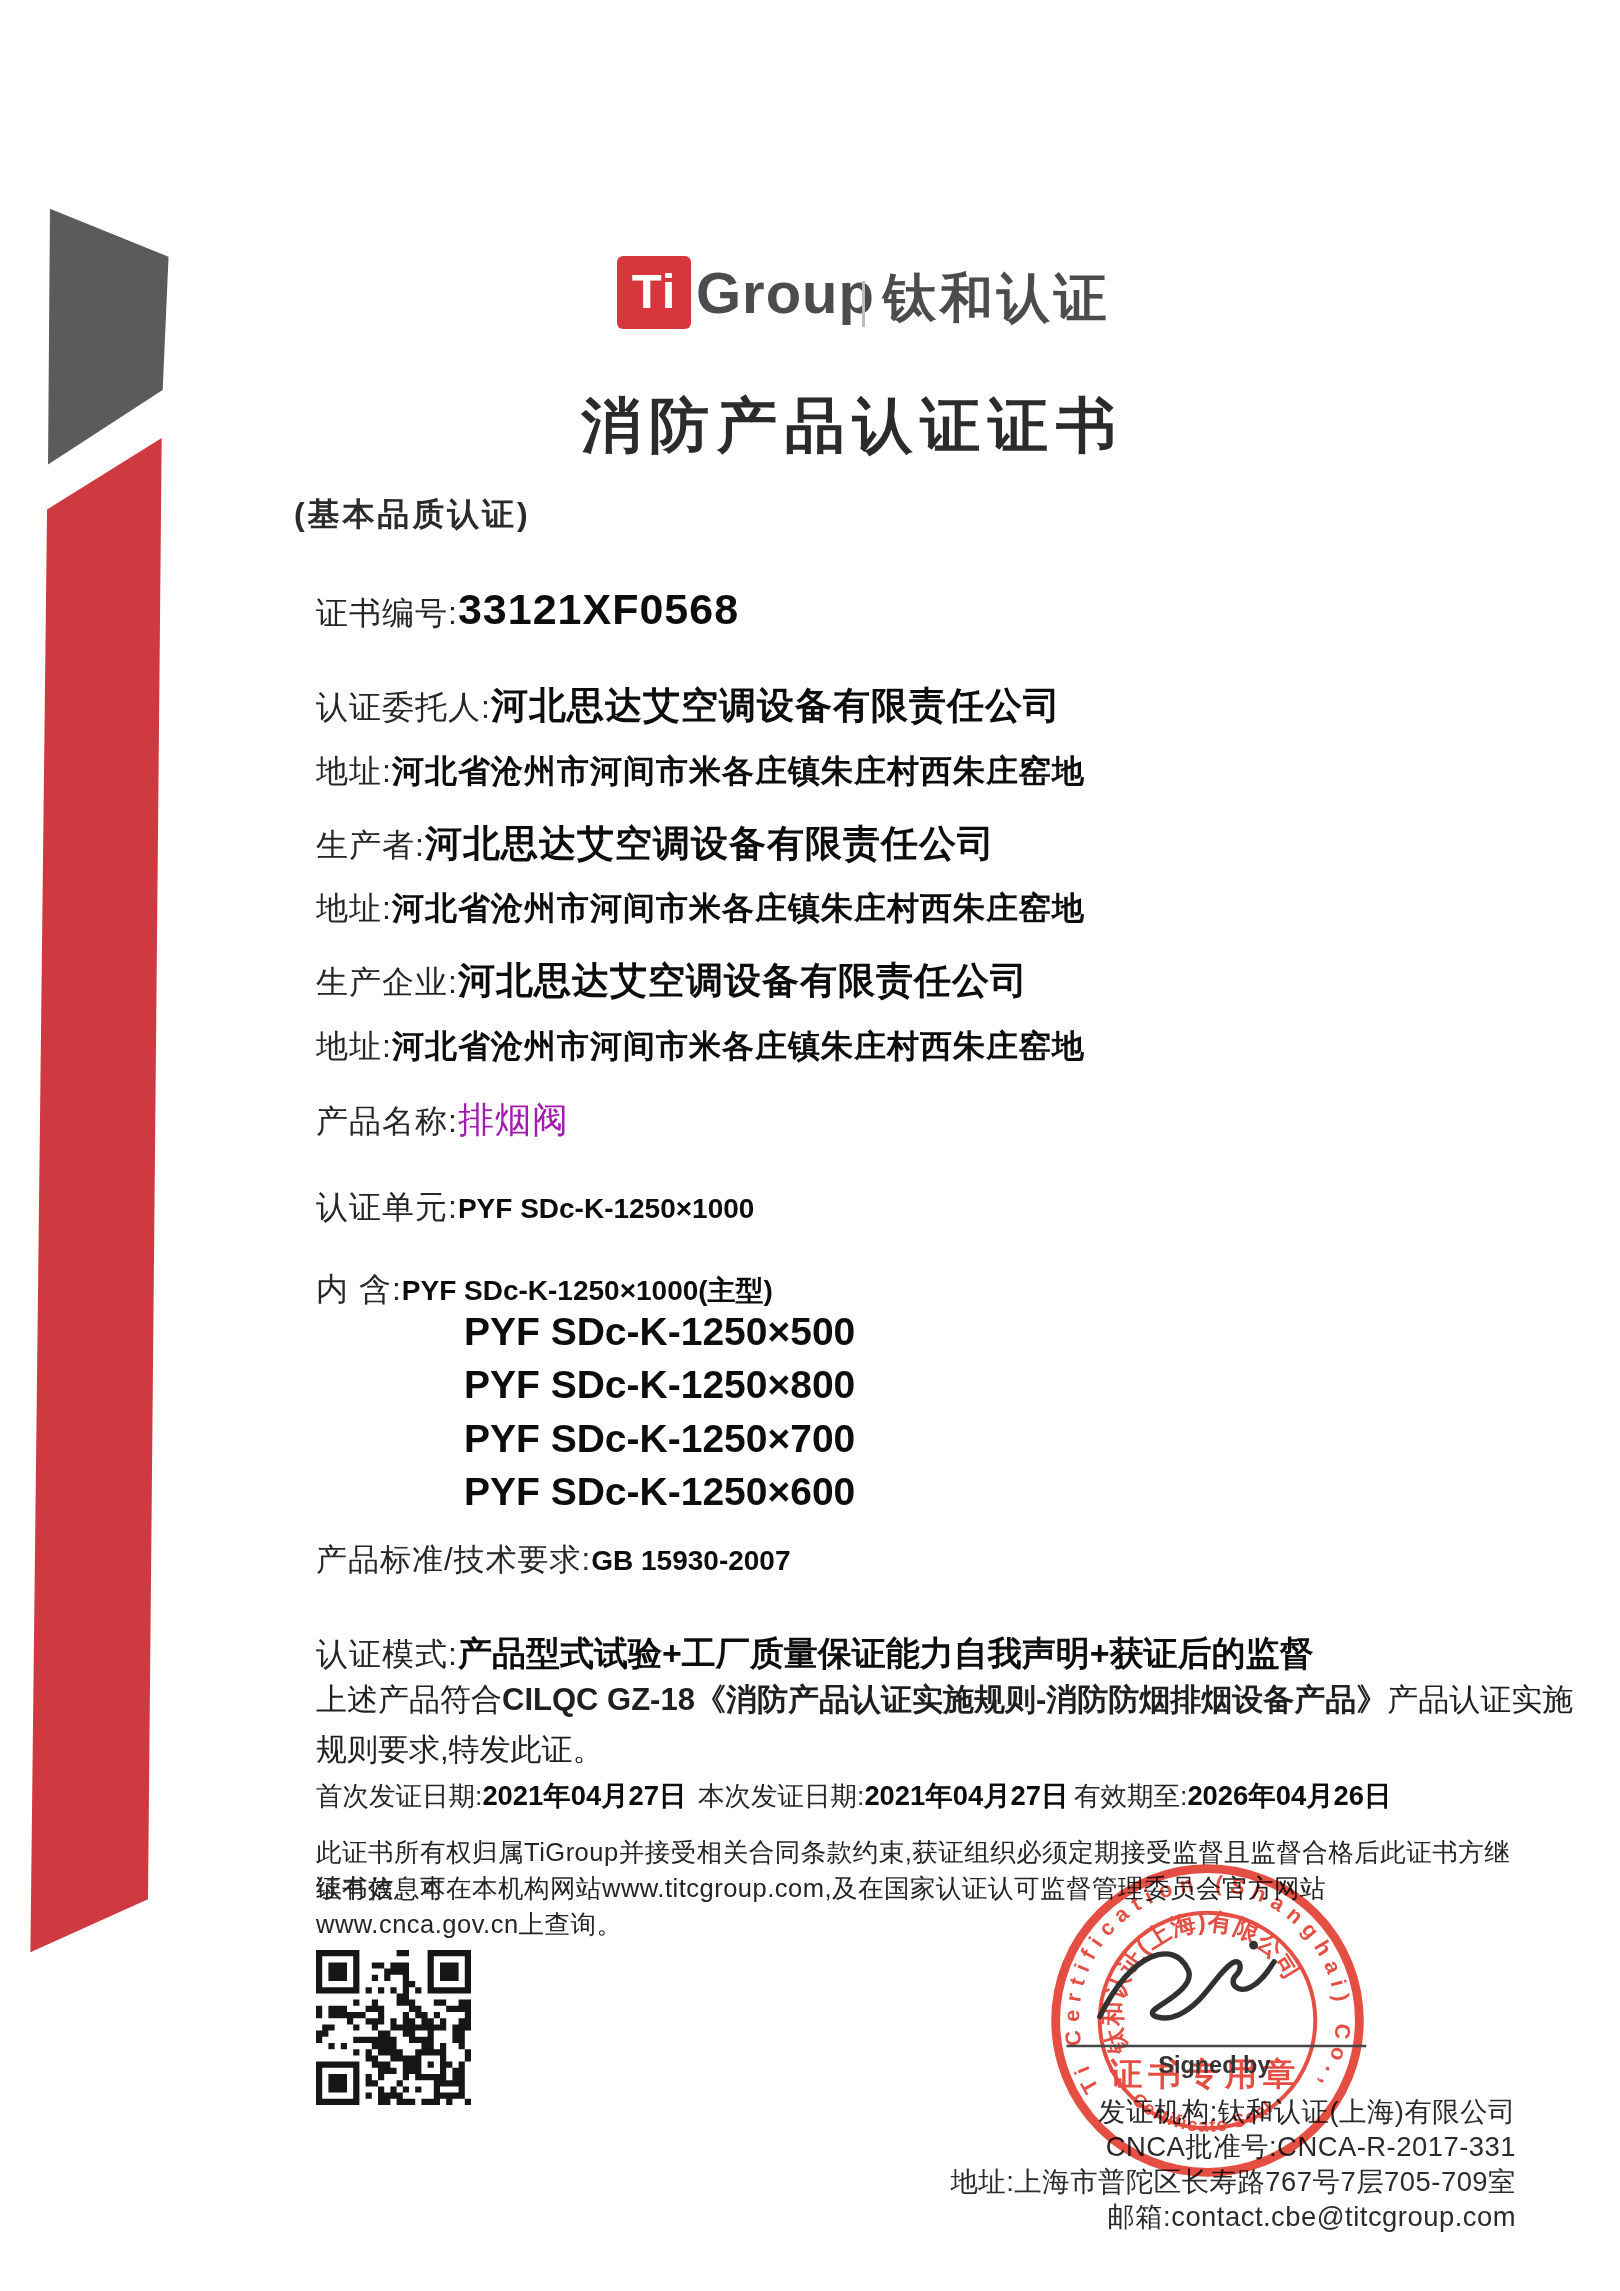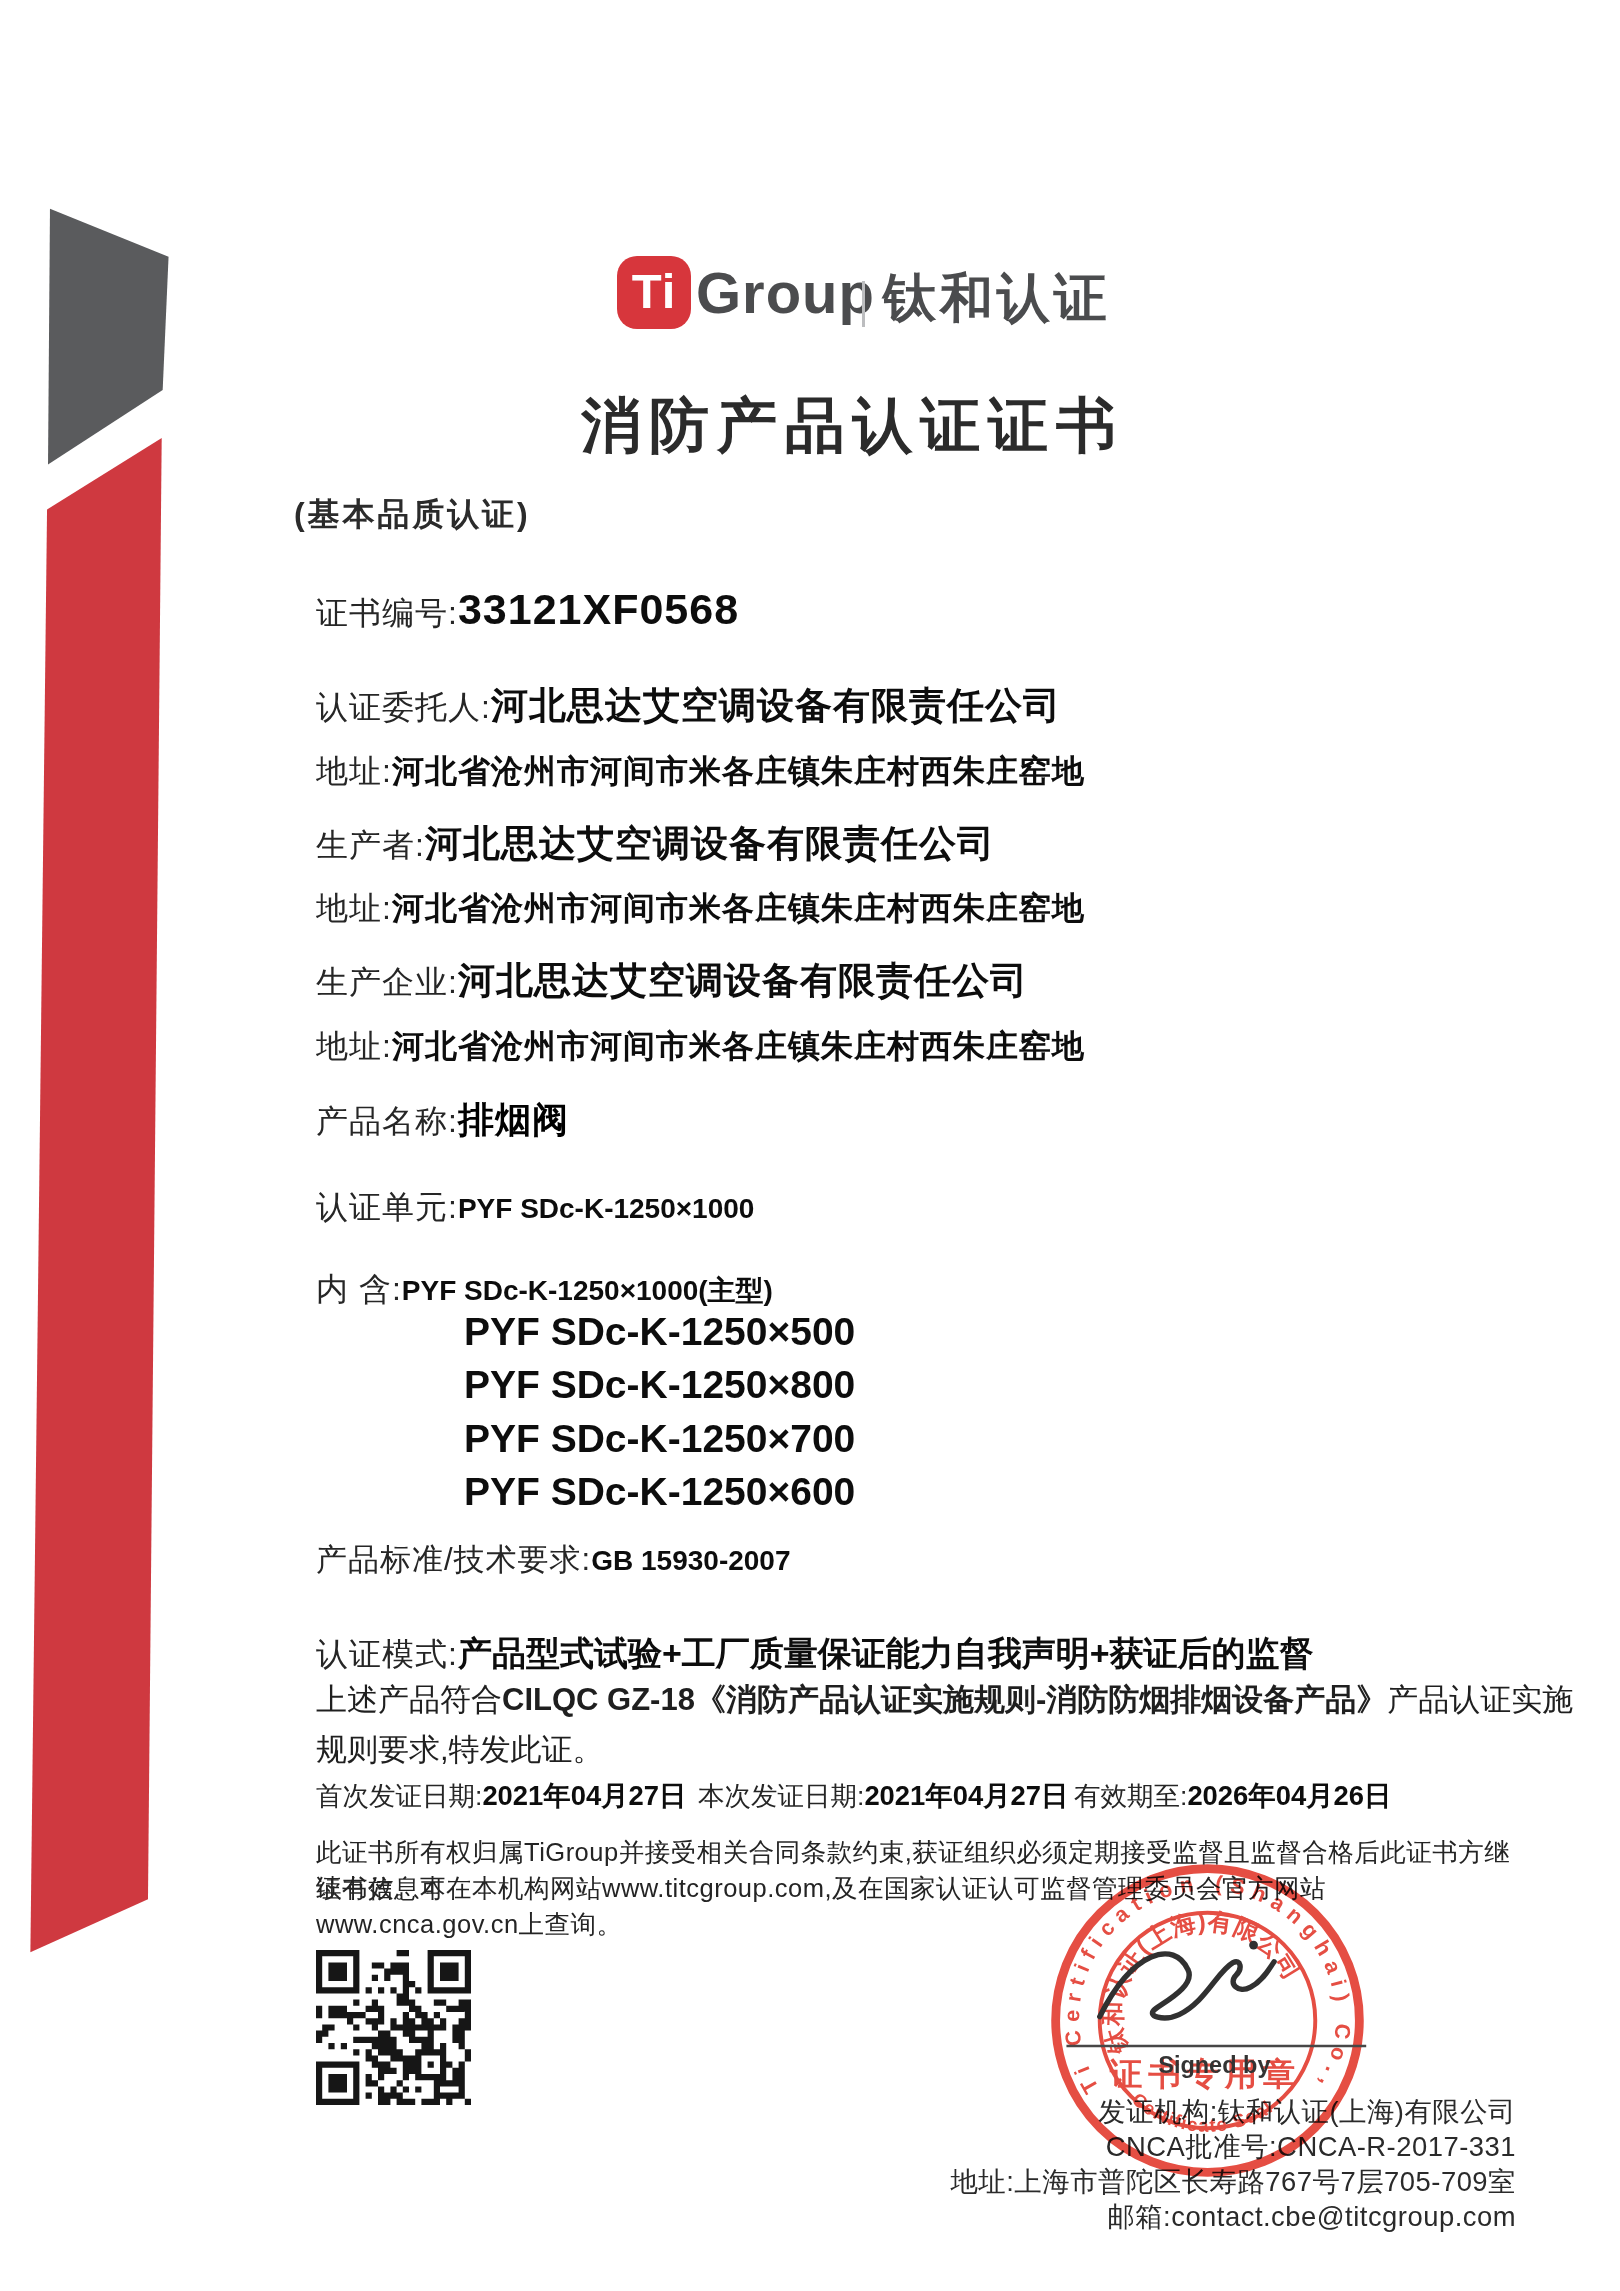--- a/index.html
+++ b/index.html
@@ -5,36 +5,36 @@
   html,body{margin:0;padding:0;background:#9b9b9b;}
   *{box-sizing:border-box;}
   #page{
     position:relative;width:1620px;height:2292px;background:#ffffff;
     font-family:"Liberation Sans","DejaVu Sans",sans-serif;color:#1f1f1f;overflow:hidden;
   }
   .abs{position:absolute;white-space:nowrap;}
   
   #ribbons{position:absolute;left:0;top:0;z-index:1;}
   
-  .ti-box{position:absolute;left:617px;top:256px;width:74px;height:73px;background:#d7363c;border-radius:20px;z-index:2;}
+  .ti-box{position:absolute;left:617px;top:256px;width:74px;height:73px;background:#d7363c;border-radius:6px;z-index:2;}
   .ti-box span{position:absolute;left:0;top:6.9px;width:100%;text-align:center;font-weight:bold;font-size:49px;color:#ffffff;letter-spacing:1px;}
   .logo-group{left:696px;top:259px;font-size:58px;font-weight:bold;color:#4b4c4e;letter-spacing:1px;}
   .logo-divider{left:862px;top:281px;width:2.9px;height:46px;background:#bcbdbf;}
   .logo-cn{left:883px;top:263px;font-size:53px;font-weight:bold;color:#4b4c4e;letter-spacing:3.9px;}
   
   .title{left:294px;top:386px;width:1117px;text-align:center;font-size:60px;font-weight:800;letter-spacing:7.8px;color:#2b2b2b;}
   .subtitle{left:294px;top:493px;width:1117px;text-align:left;font-size:32px;font-weight:bold;letter-spacing:2.9px;color:#2b2b2b;}
   
   .line{position:absolute;left:316px;display:flex;align-items:baseline;white-space:nowrap;}
   .lbl{font-size:32px;color:#262626;letter-spacing:1px;margin-top:16px;}
   .lbl-sm{font-size:31px;color:#262626;letter-spacing:1px;}
   .val-certno{font-size:43px;font-weight:bold;color:#0d0d0d;letter-spacing:1px;}
   .val-co{font-size:37px;font-weight:bold;color:#0d0d0d;letter-spacing:1px;}
   .val-addr{font-size:32px;font-weight:bold;color:#0d0d0d;letter-spacing:1px;}
-  .val-prod{font-size:36px;font-weight:bold;color:#000000;letter-spacing:1px;}
+  .val-prod{font-size:36px;font-weight:normal;color:#a21caf;letter-spacing:1px;}
   .val-model{font-size:28px;font-weight:bold;color:#0d0d0d;letter-spacing:0px;}
   .model-item{position:absolute;left:464px;font-size:39px;font-weight:bold;color:#0d0d0d;white-space:nowrap;}
   .val-mode{font-size:34px;font-weight:bold;color:#0d0d0d;}
   .conf{font-size:31px;color:#1f1f1f;}
   .date-lbl{font-size:26.5px;color:#262626;}
   .date-val{font-size:27.4px;font-weight:bold;color:#0d0d0d;}
   .disclaimer{position:absolute;left:316px;width:1208px;font-size:25.5px;line-height:36px;color:#242424;letter-spacing:0.5px;}
   .footer-line{position:absolute;right:104px;text-align:right;font-size:27.4px;color:#2a2a2a;letter-spacing:0.5px;z-index:3;}
   #qr{position:absolute;left:316px;top:1950px;z-index:2;}
   #seal{position:absolute;left:1039px;top:1852px;z-index:6;opacity:0.9;mix-blend-mode:multiply;pointer-events:none;}

